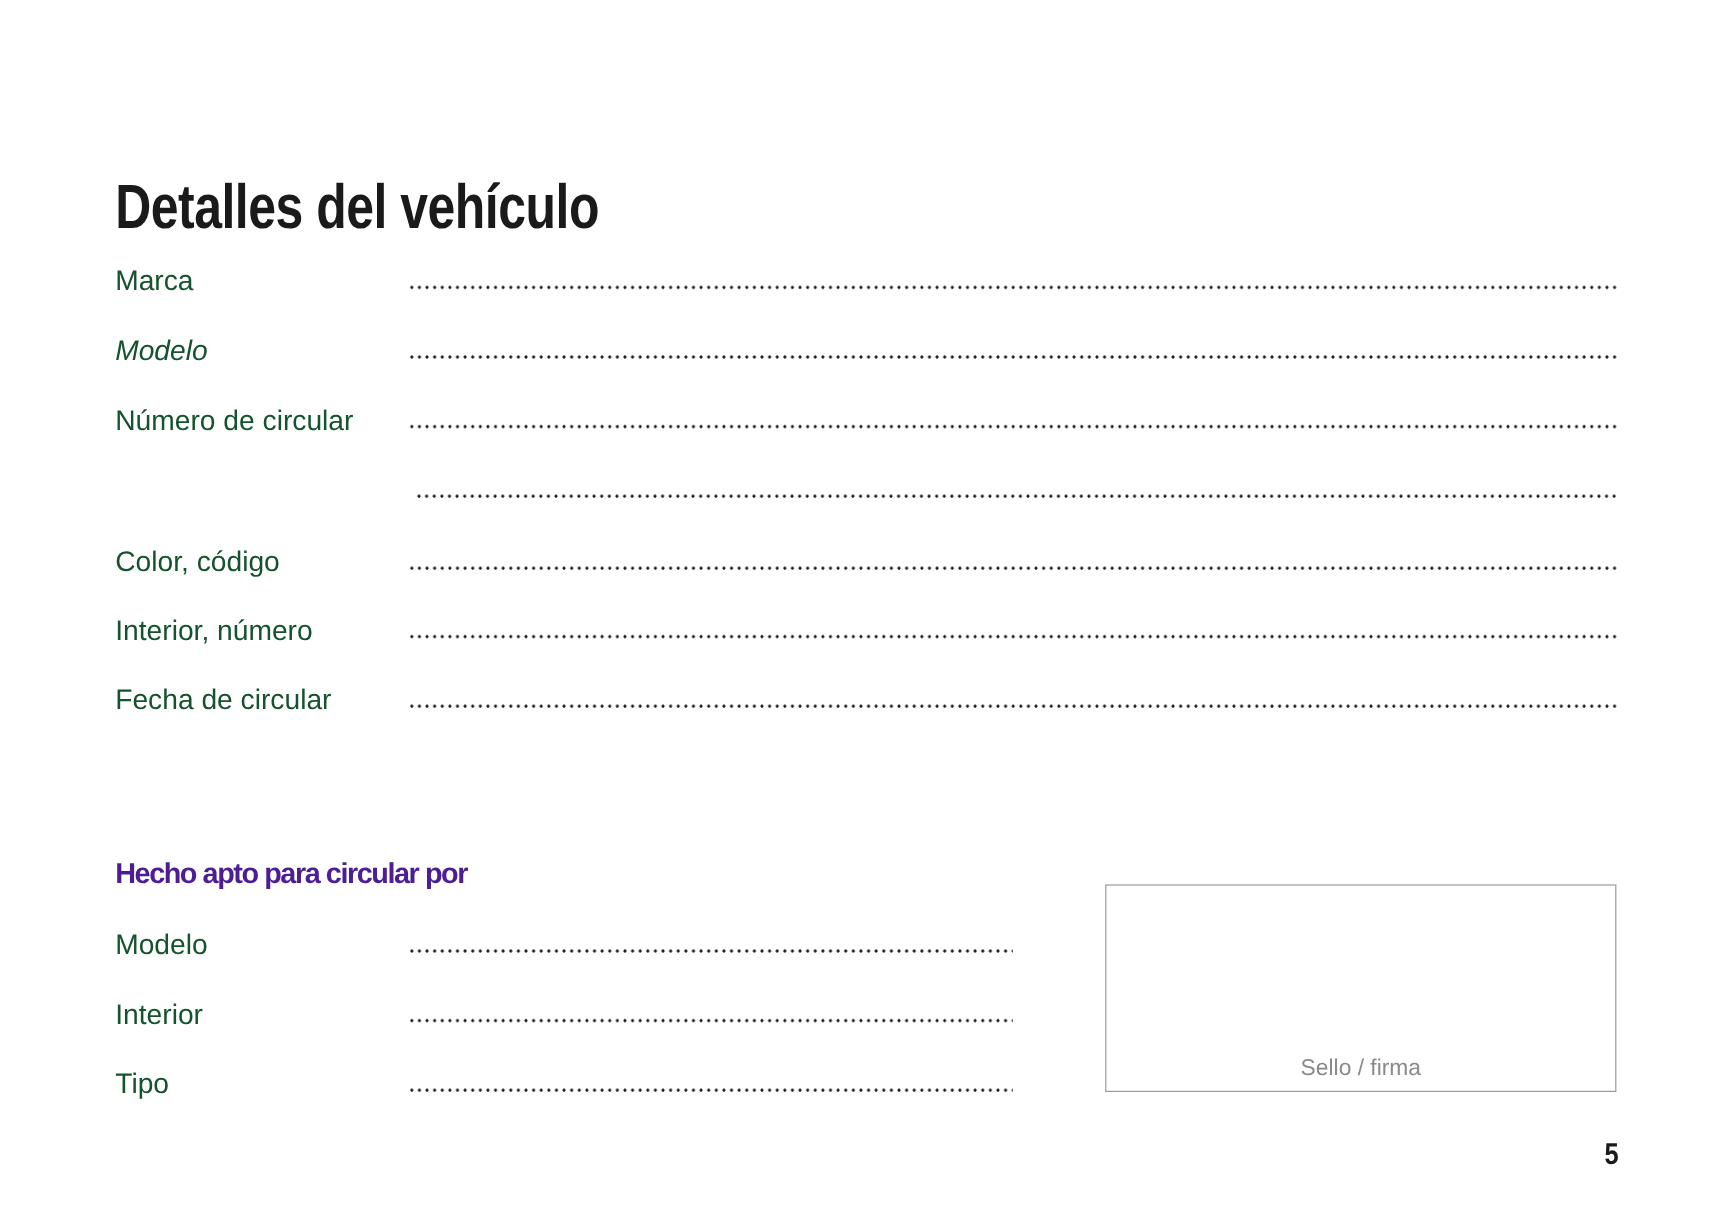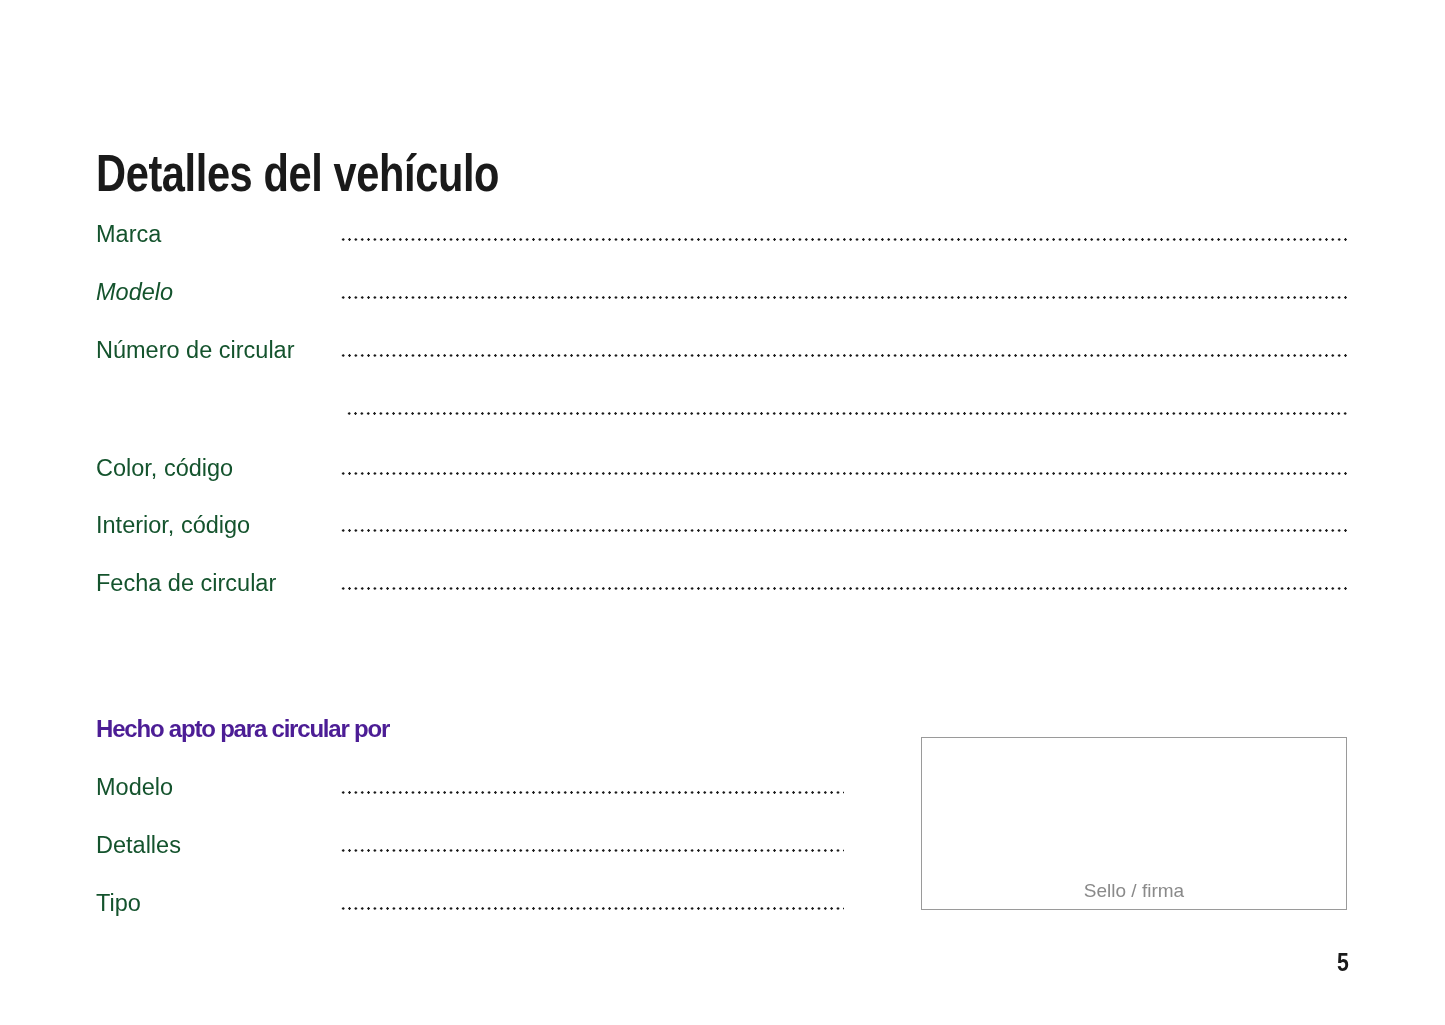--- a/index.html
+++ b/index.html
@@ -57,36 +57,36 @@
   <div class="dots" style="left:244px; width:1008px;"></div>
 </div>
 <div class="row" style="top:393px; width:1252px;">
   <div class="dots" style="left:250px; width:1002px;"></div>
 </div>
 <div class="row" style="top:436px; width:1252px;margin-top:17px;">
   <span class="label">Color, código</span>
   <div class="dots" style="left:244px; width:1008px;"></div>
 </div>
 <div class="row" style="top:510px; width:1252px;">
-  <span class="label">Interior, código</span>
+  <span class="label">Interior, número</span>
   <div class="dots" style="left:244px; width:1008px;"></div>
 </div>
 <div class="row" style="top:568px; width:1252px;">
   <span class="label">Fecha de circular</span>
   <div class="dots" style="left:244px; width:1008px;"></div>
 </div>
 
 <div class="subheading">Hecho apto para circular por</div>
 
 <div class="row" style="top:772px; width:748px;">
   <span class="label">Modelo</span>
   <div class="dots" style="left:244px; width:504px;"></div>
 </div>
 <div class="row" style="top:830px; width:748px;">
-  <span class="label">Detalles</span>
+  <span class="label">Interior</span>
   <div class="dots" style="left:244px; width:504px;"></div>
 </div>
 <div class="row" style="top:888px; width:748px;">
   <span class="label">Tipo</span>
   <div class="dots" style="left:244px; width:504px;"></div>
 </div>
 
 <div class="stamp-box">
   <div class="stamp-label">Sello / firma</div>
 </div>

